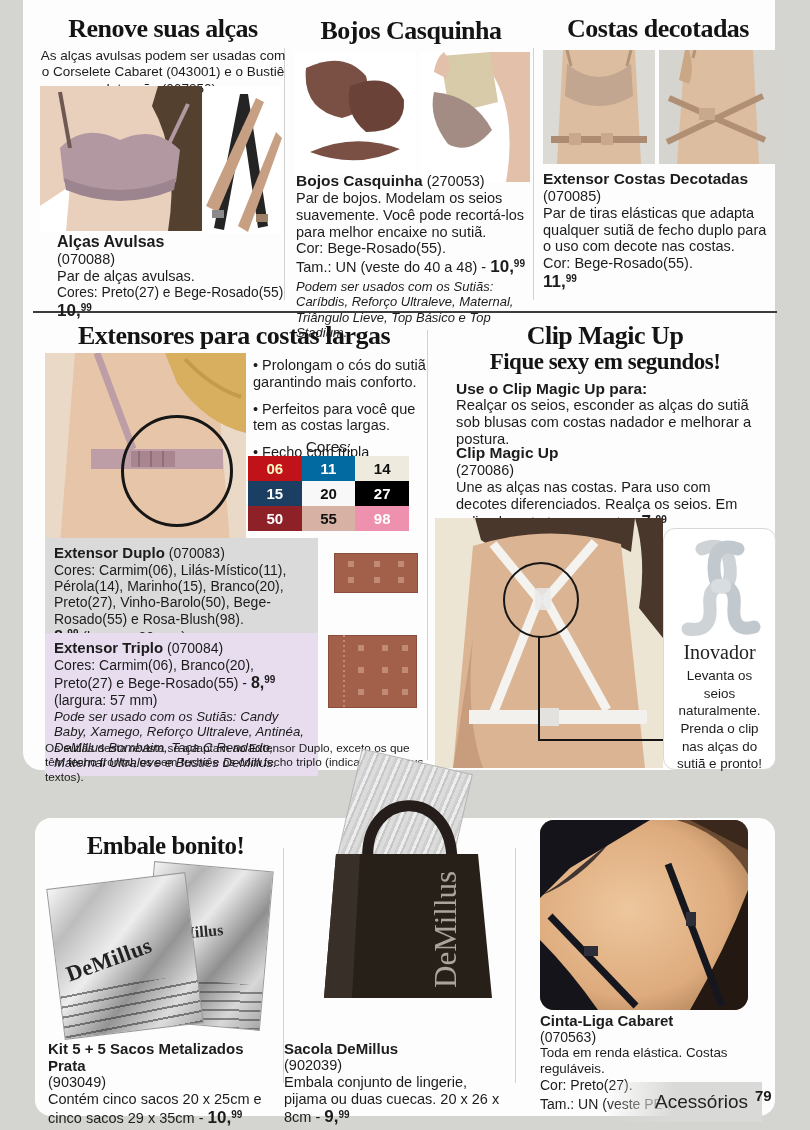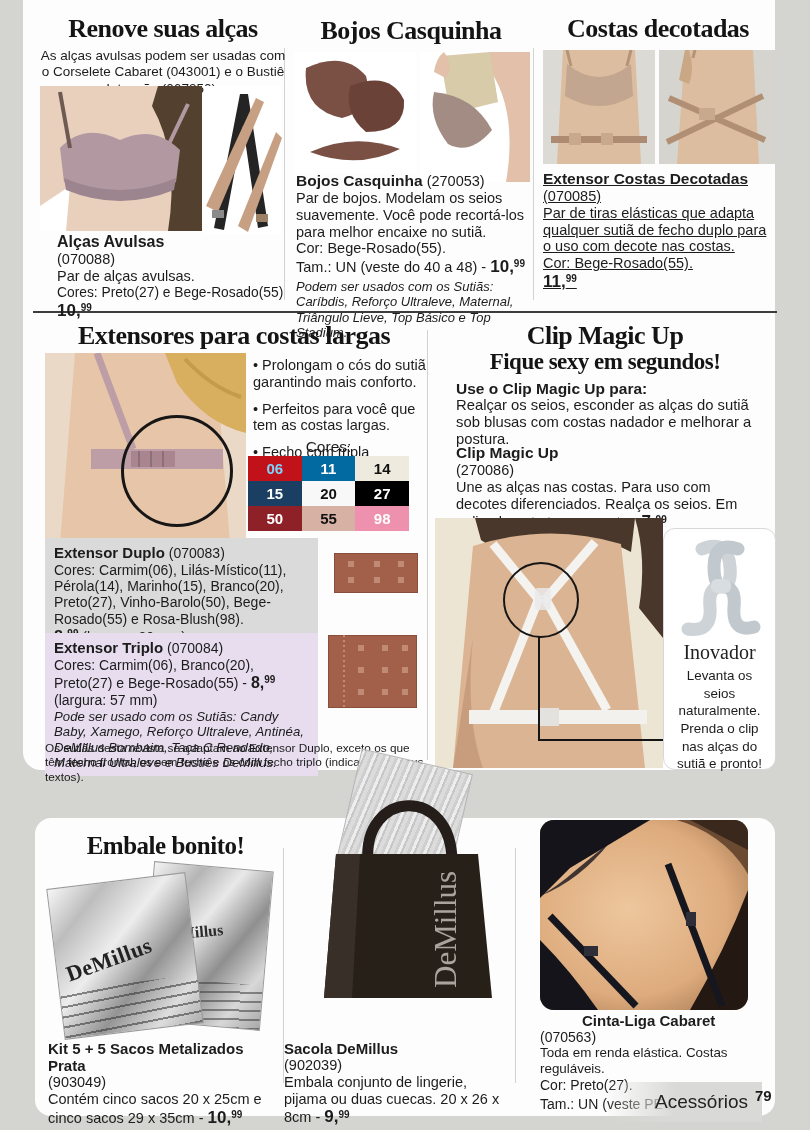--- a/index.html
+++ b/index.html
@@ -128,21 +128,21 @@
     <rect width="116" height="114" fill="#d6d4ce"></rect>
     <path d="M26 0 L94 0 L100 114 L18 114 Z" fill="#dcbd9f"></path>
     <path d="M30 0 Q36 20 30 34 L20 30 Q24 10 26 0 Z" fill="#caa886"></path>
     <line x1="8" y1="92" x2="104" y2="46" stroke="#b08f74" stroke-width="6"></line>
     <line x1="10" y1="48" x2="106" y2="90" stroke="#b08f74" stroke-width="6"></line>
     <rect x="40" y="58" width="16" height="12" fill="#c9a98d"></rect>
     <line x1="34" y1="8" x2="36" y2="0" stroke="#b49478" stroke-width="3"></line>
   </svg>
 </div>
 
-<div class="abs" style="left:543px;top:170px;width:238px;text-decoration:underline;">
+<div class="abs" style="left:543px;top:170px;width:238px;">
   <p class="bold" style="font-size:15.5px;">Extensor Costas Decotadas</p>
   <p class="body-txt">(070085)</p>
   <p class="body-txt" style="width:234px;">Par de tiras elásticas que adapta qualquer sutiã de fecho duplo para o uso com decote nas costas.</p>
   <p class="body-txt">Cor: Bege-Rosado(55).</p>
   <p><span class="pi">11,</span><sup class="pc">99</sup></p>
 </div>
 
 <div class="abs serif sec-title" style="left:40px;top:321px;width:388px;">Extensores para costas largas</div>
 
 <div class="abs photo" style="left:45px;top:353px;width:201px;height:191px;">
@@ -162,21 +162,21 @@
 </div>
 
 <div class="abs" style="left:253px;top:357px;width:174px;font-size:14.5px;line-height:1.16;">
   <p style="margin-bottom:10px;">• <span>Prolongam o cós do sutiã garantindo mais conforto.</span></p>
   <p style="margin-bottom:10px;">• <span>Perfeitos para você que tem as costas largas.</span></p>
   <p>• <span>Fecho com tripla regulagem.</span></p>
 </div>
 
 <div class="abs center" style="left:248px;top:438px;width:161px;font-size:15.5px;">Cores:</div>
 <div class="abs grid" style="left:248px;top:456px;width:161px;">
-  <div class="cell" id="sw0" style="background: rgb(193, 18, 26); color: #7dd3fc;">06</div>
+  <div class="cell" id="sw0" style="background: rgb(193, 18, 26); color: #fef9c3;">06</div>
   <div class="cell" id="sw1" style="background: #0369a1; color: rgb(255, 255, 255);">11</div>
   <div class="cell" id="sw2" style="background: rgb(238, 235, 222); color: rgb(17, 17, 17);">14</div>
   <div class="cell" id="sw3" style="background: rgb(27, 63, 99); color: rgb(255, 255, 255);">15</div>
   <div class="cell" id="sw4" style="background: rgb(248, 248, 248); color: rgb(17, 17, 17);">20</div>
   <div class="cell" id="sw5" style="background: rgb(0, 0, 0); color: rgb(255, 255, 255);">27</div>
   <div class="cell" id="sw6" style="background: rgb(141, 33, 39); color: rgb(255, 255, 255);">50</div>
   <div class="cell" id="sw7" style="background: rgb(215, 177, 163); color: rgb(17, 17, 17);">55</div>
   <div class="cell" id="sw8" style="background: rgb(238, 145, 175); color: rgb(255, 255, 255);">98</div>
 </div>
 
@@ -321,21 +321,21 @@
     <path d="M208 70 L208 190 L150 190 Q185 130 208 70 Z" fill="#241812"></path>
     <line x1="10" y1="96" x2="96" y2="186" stroke="#16161e" stroke-width="7"></line>
     <line x1="128" y1="44" x2="182" y2="186" stroke="#16161e" stroke-width="7"></line>
     <rect x="44" y="126" width="14" height="10" fill="#2e2e38"></rect>
     <rect x="146" y="92" width="10" height="14" fill="#2e2e38"></rect>
     <path d="M0 76 Q40 60 70 22 L36 50 Q18 66 0 76 Z" fill="#16141b" opacity=".8"></path>
   </svg>
 </div>
 
 <div class="abs" style="left:540px;top:1012px;width:240px;">
-  <p class="bold" style="font-size:15px;margin-left:42px;">Cinta-Liga Cabaret</p>
+  <p class="bold" style="font-size:15px;">Cinta-Liga Cabaret</p>
   <p style="font-size:14px;line-height:1.16;">(070563)</p>
   <p style="font-size:13.4px;line-height:1.2;">Toda em renda elástica. Costas reguláveis.</p>
   <p style="font-size:14px;line-height:1.16;">Cor: Preto(27).</p>
   <p style="font-size:14px;"><span>Tam.: UN (veste PE a XG) - </span><span class="pi">19,</span><sup class="pc">99</sup></p>
 </div>
 
 <div class="abs foot-label" style="left:604px;top:1082px;width:144px;height:40px;">Acessórios</div>
 <div class="abs bold" style="left:755px;top:1087px;font-size:15px;">79</div>
 
 </body></html>

